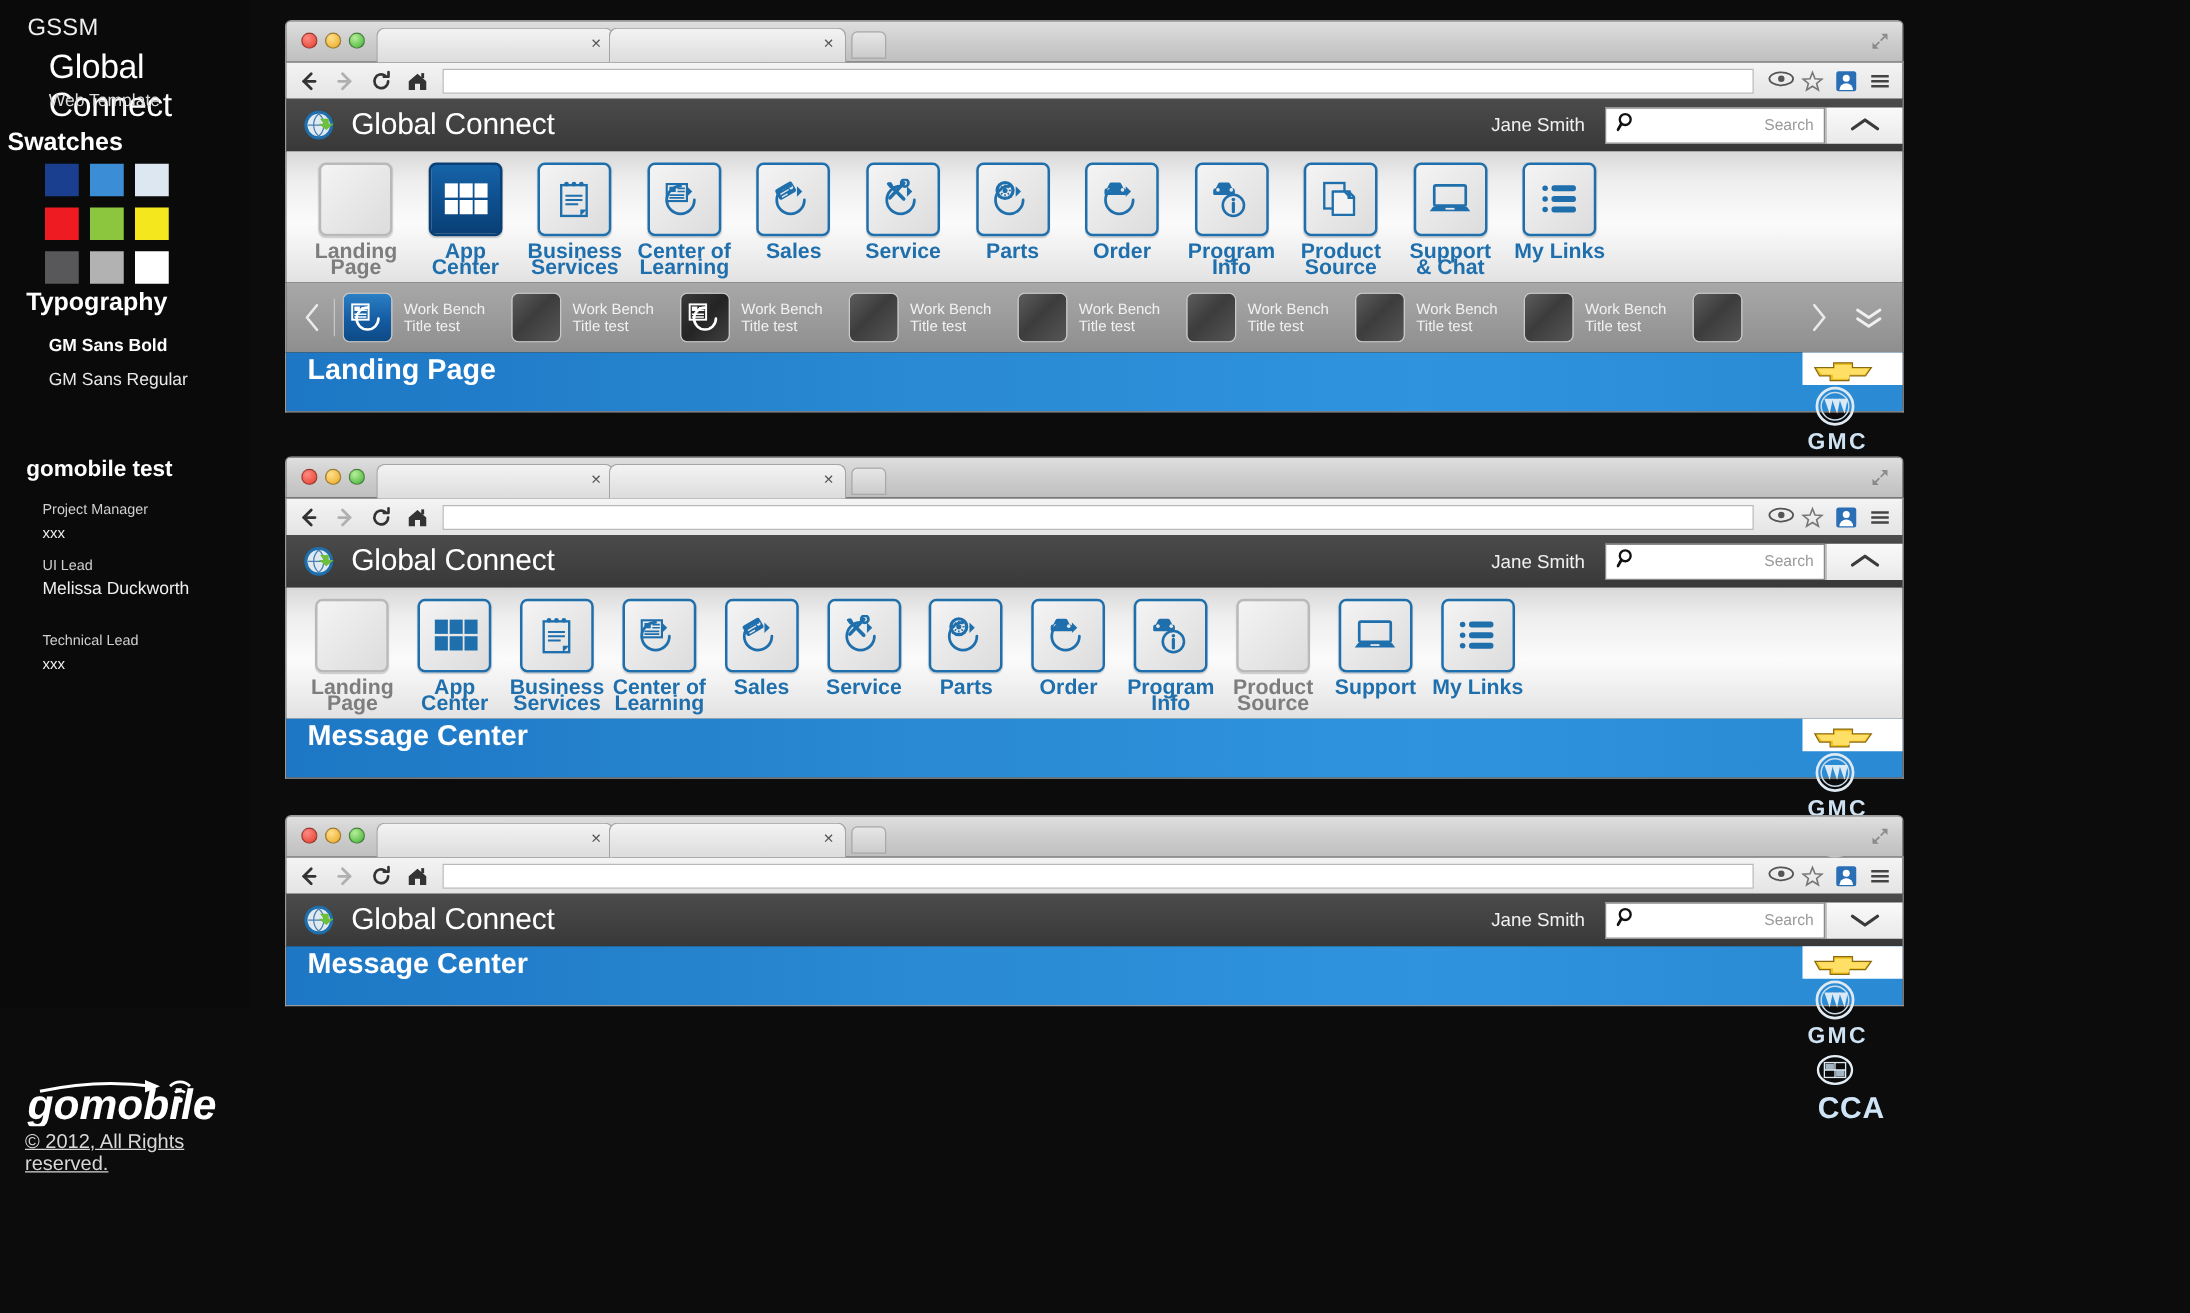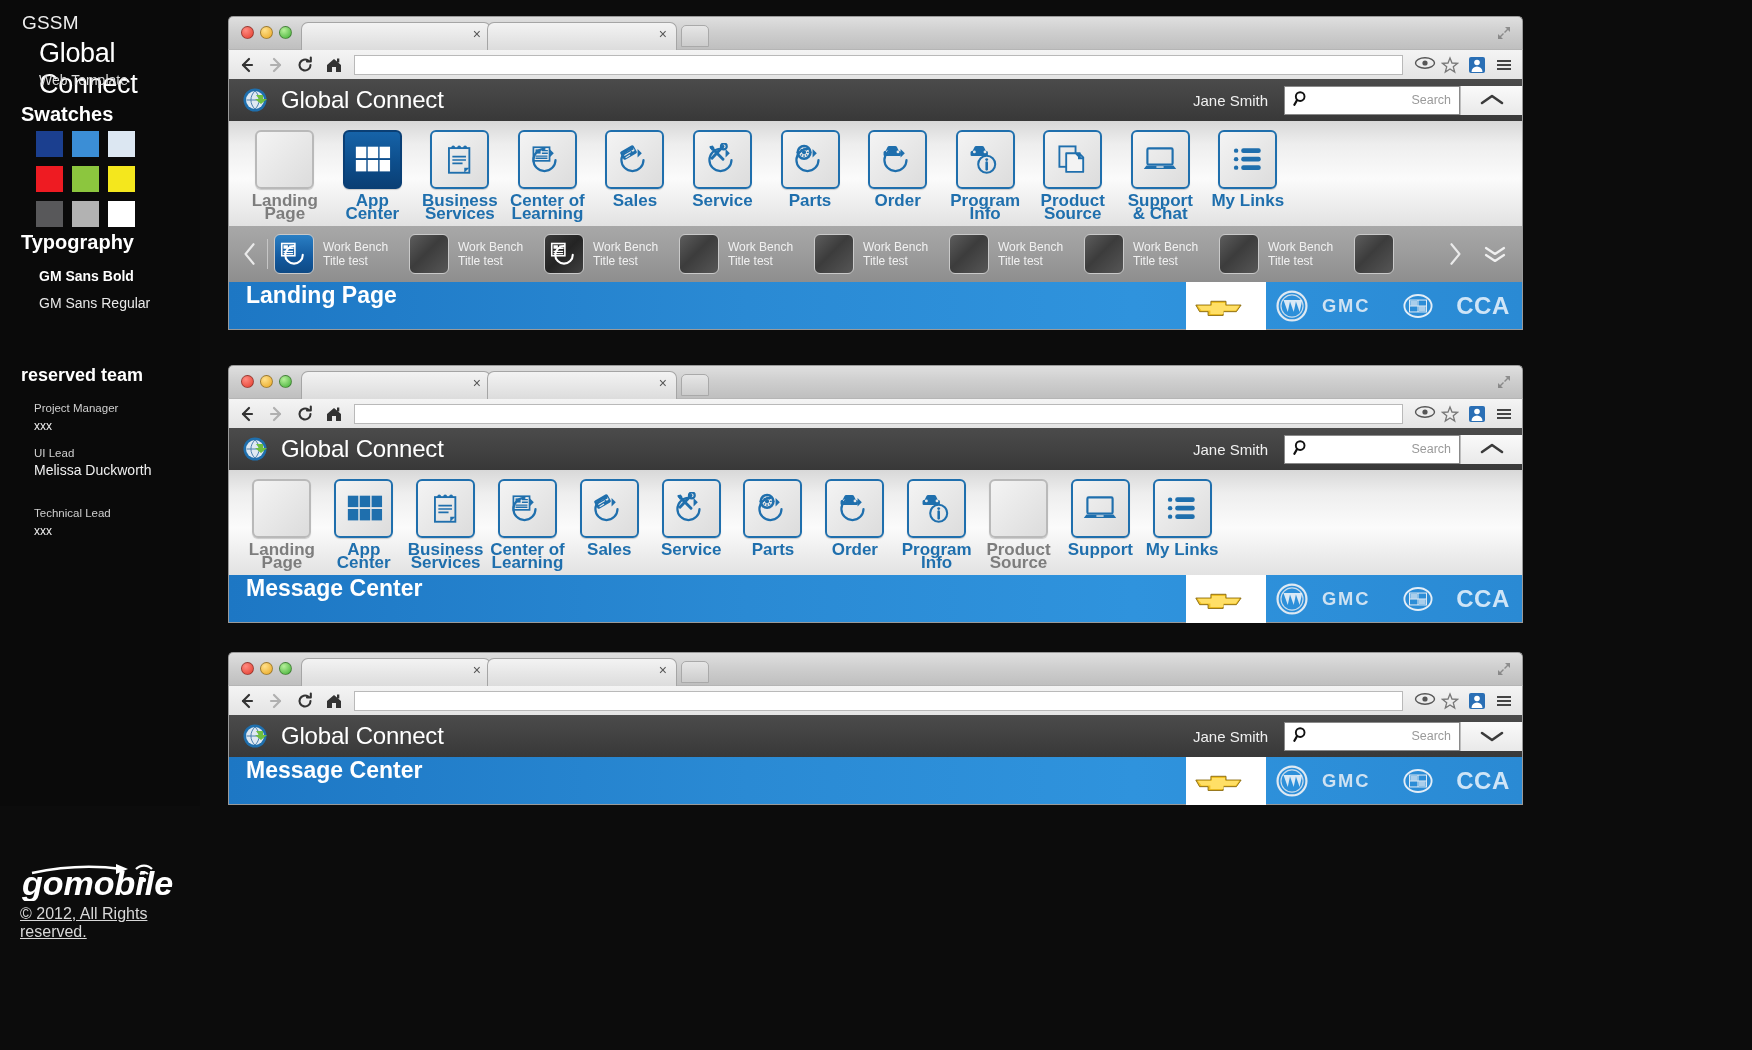--- a/index.html
+++ b/index.html
@@ -14,21 +14,21 @@
   
   #sidebar {
     position:absolute; left:0; top:0; width:200px; height:806px;
     background:#0a0a0a; color:#f2f2f2;
   }
   .sb-brand-small { position:absolute; left:22px; top:12px; font-size:19px; color:#eee; font-weight:400; letter-spacing:.2px;}
   .sb-brand-main  { position:absolute; left:39px; top:38px; font-size:27px; color:#fff; font-weight:400; letter-spacing:-.3px;}
   .sb-brand-sub   { position:absolute; left:39px; top:72px; font-size:14px; color:#ddd; font-weight:400;}
 
   .sb-h { font-size:20px; font-weight:bold; color:#fff; }
-  #sb-swatch-title { position:absolute; left:21px; top:103px; }
+  #sb-swatch-title { position:absolute; left:6px; top:103px; }
   #sb-type-title   { position:absolute; left:21px; top:231px; }
   #sb-team-title   { position:absolute; left:21px; top:365px; font-size:18px;}
 
   #swatches { position:absolute; left:36px; top:131px; width:120px; }
   .sw-row { display:flex; gap:9px; margin-bottom:9px; }
   .sw { width:27px; height:26px; }
 
   .type-bold { position:absolute; left:39px; top:268px; font-size:14px; font-weight:bold; color:#fff;}
   .type-reg  { position:absolute; left:39px; top:295px; font-size:14px; font-weight:400; color:#e8e8e8;}
 
@@ -151,21 +151,21 @@
   .wb-divider { width:1px; height:30px; background:#c6c6c6; margin:0 6px 0 0;}
 
   
   .page-bar {
     height:48px; display:flex; 
     background:linear-gradient(to right,#1d77c4 0%,#2a8ad4 40%,#2f93dd 70%,#2a8ad4 100%);
     border:1px solid #9a9a9a; border-top:none;
     position:relative;
   }
   .page-title { color:#fff; font-size:23px; font-weight:bold; margin-left:17px;}
-  .brands { margin-left:auto; display:flex; align-items:stretch; height:48px; }
+  .brands { margin-left:auto; display:flex; align-items:stretch; height:48px;flex-direction:column; }
   .brand-cell { display:flex; align-items:center; justify-content:center; }
   .brand-chev { width:80px; background:#fff; }
   .brand-buick { width:52px; }
   .brand-gmc { width:74px; }
   .brand-cad { width:52px; }
   .brand-cca { width:78px; color:#cfe5f7; font-size:24px; font-weight:bold; letter-spacing:.5px; }
 </style>
 </head>
 <body>
 
@@ -190,21 +190,21 @@
         <div class="sw" style="background: rgb(88, 88, 90);"></div>
         <div class="sw" style="background: rgb(178, 178, 178);"></div>
         <div class="sw" style="background: rgb(255, 255, 255);"></div>
       </div>
     </div>
 
   <div class="sb-h" id="sb-type-title">Typography</div>
   <div class="type-bold">GM Sans Bold</div>
   <div class="type-reg">GM Sans Regular</div>
 
-  <div class="sb-h" id="sb-team-title">reserved team</div>
+  <div class="sb-h" id="sb-team-title">gomobile test</div>
   <div class="role" id="role-pm">Project Manager</div>
   <div class="person" id="person-pm">xxx</div>
   <div class="role" id="role-ui">UI Lead</div>
   <div class="person" id="person-ui">Melissa Duckworth</div>
   <div class="role" id="role-tech">Technical Lead</div>
   <div class="person" id="person-tech">xxx</div>
 
   <div id="gomobile-logo">
     <svg viewBox="0 0 170 46" width="170" height="46">
       <path d="M14 18 Q60 8 104 14" stroke="#fff" stroke-width="2.4" fill="none"></path>

